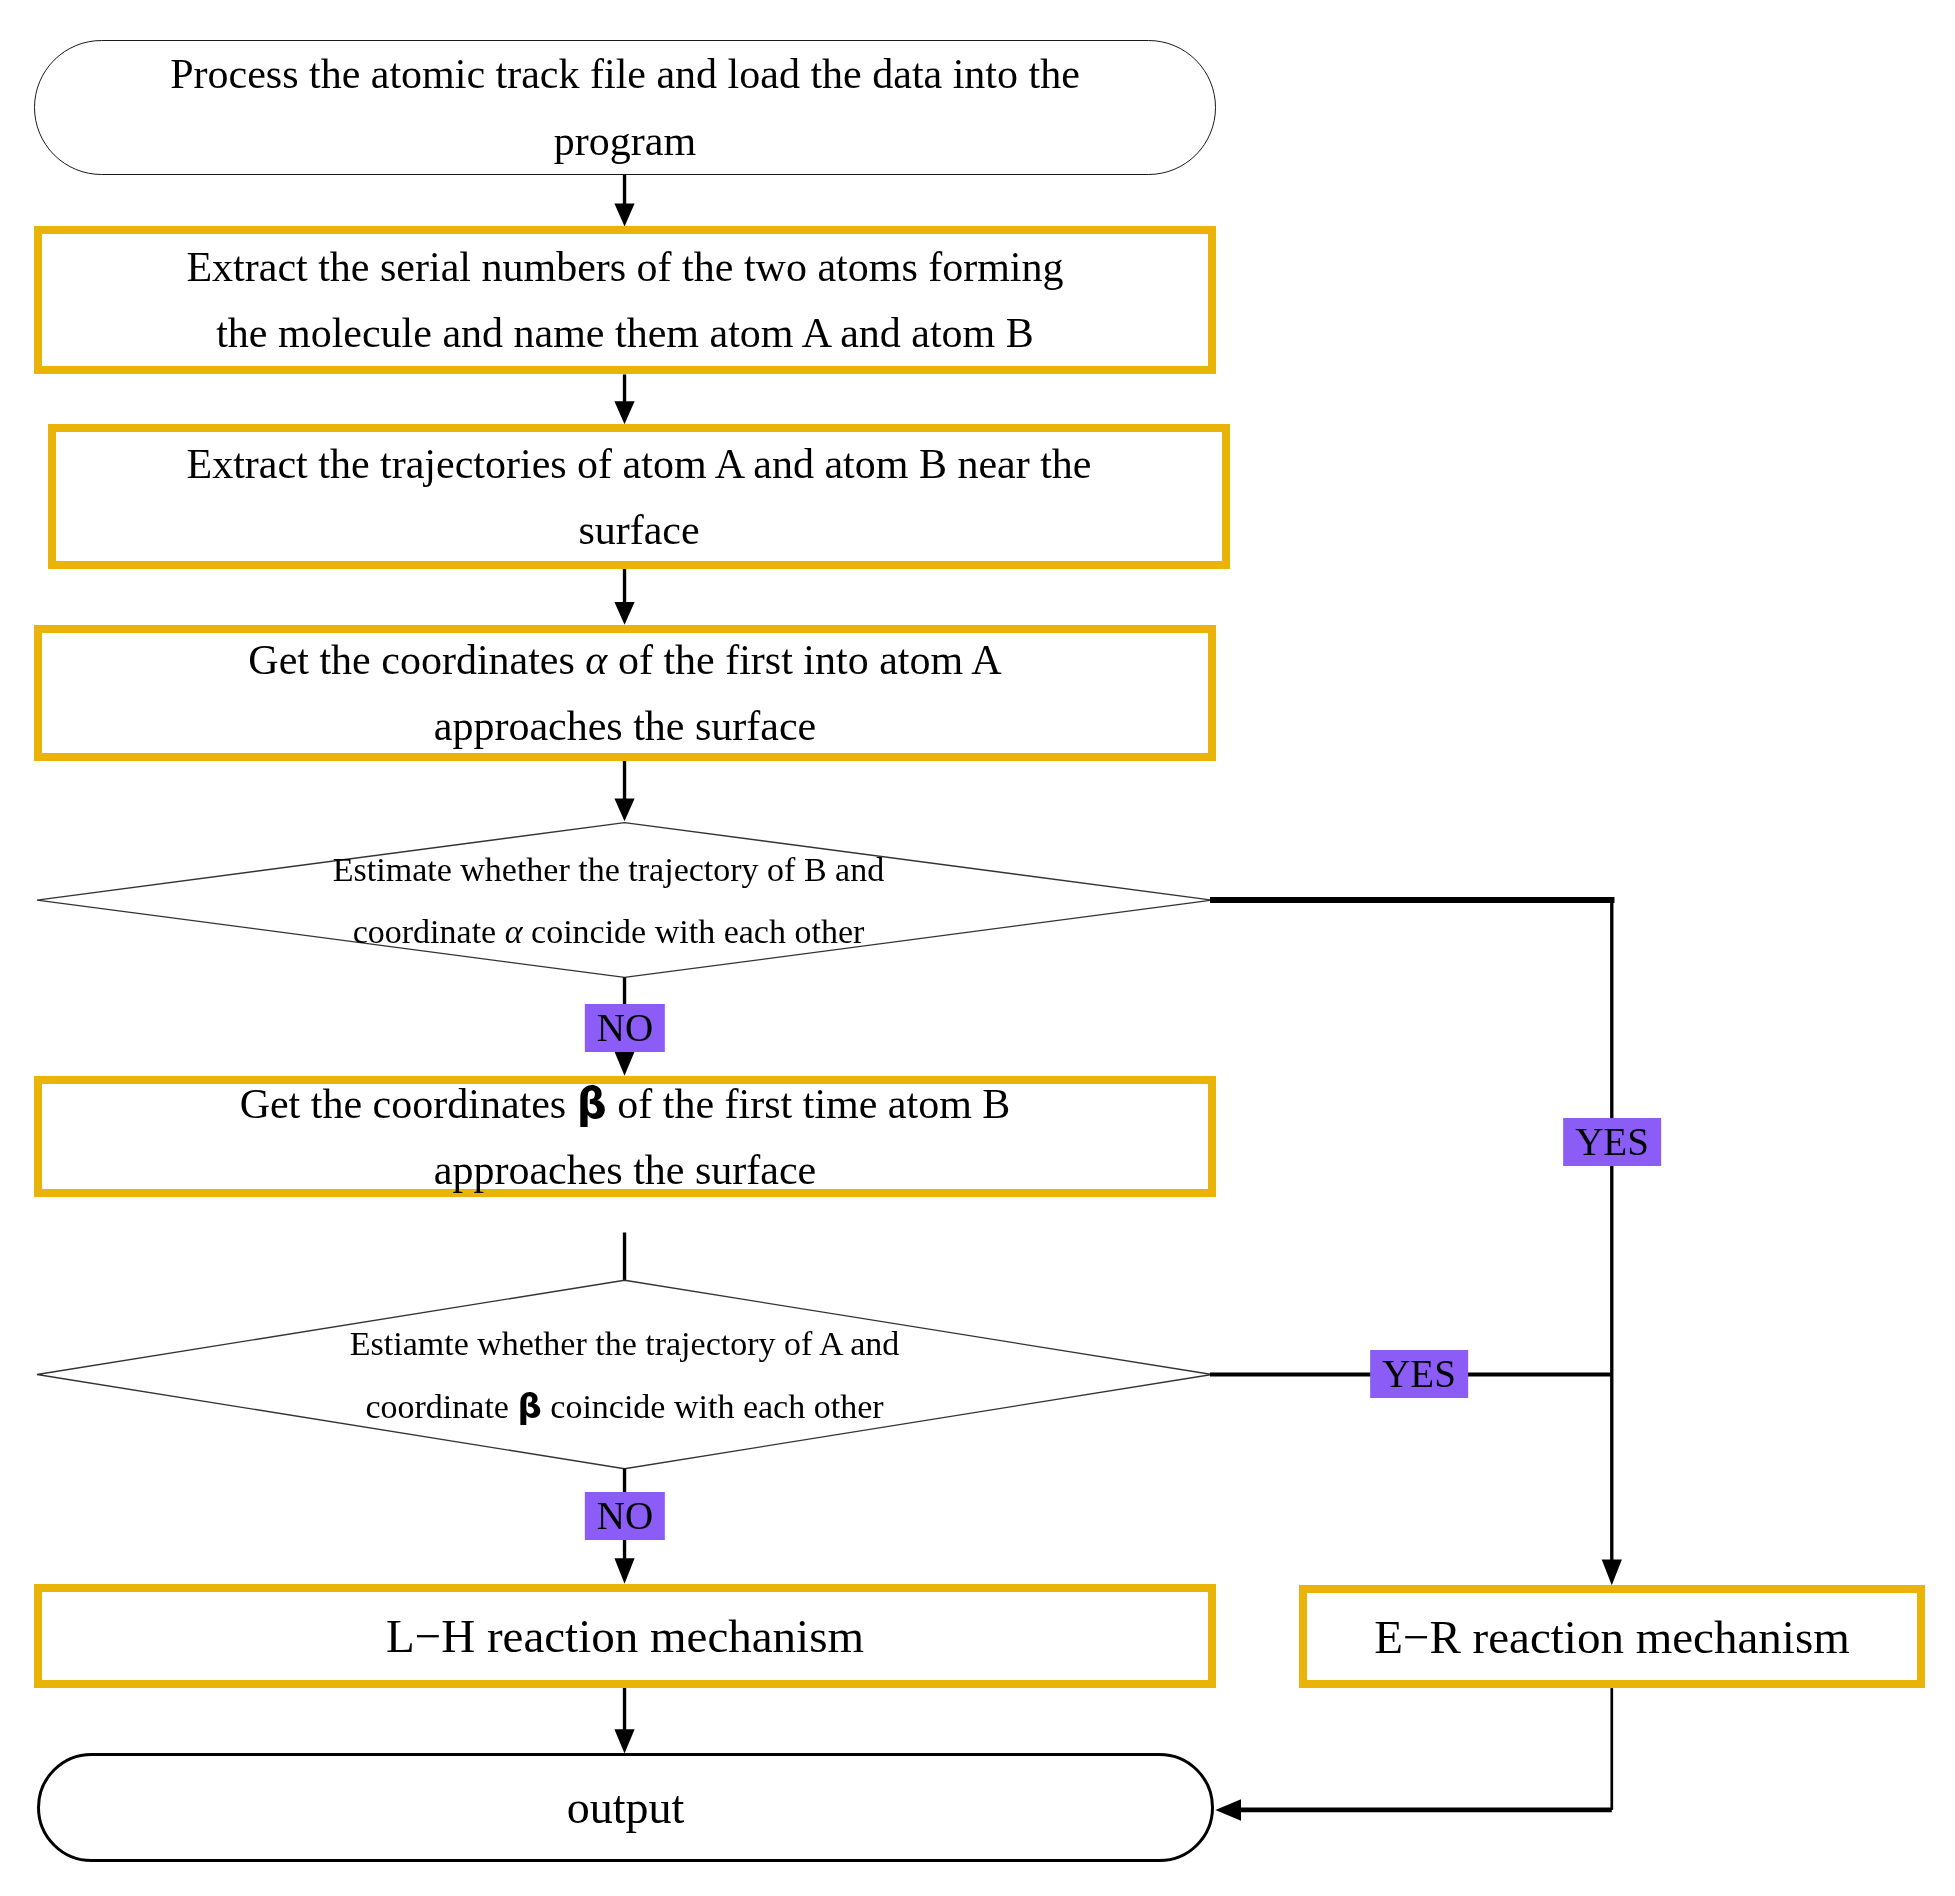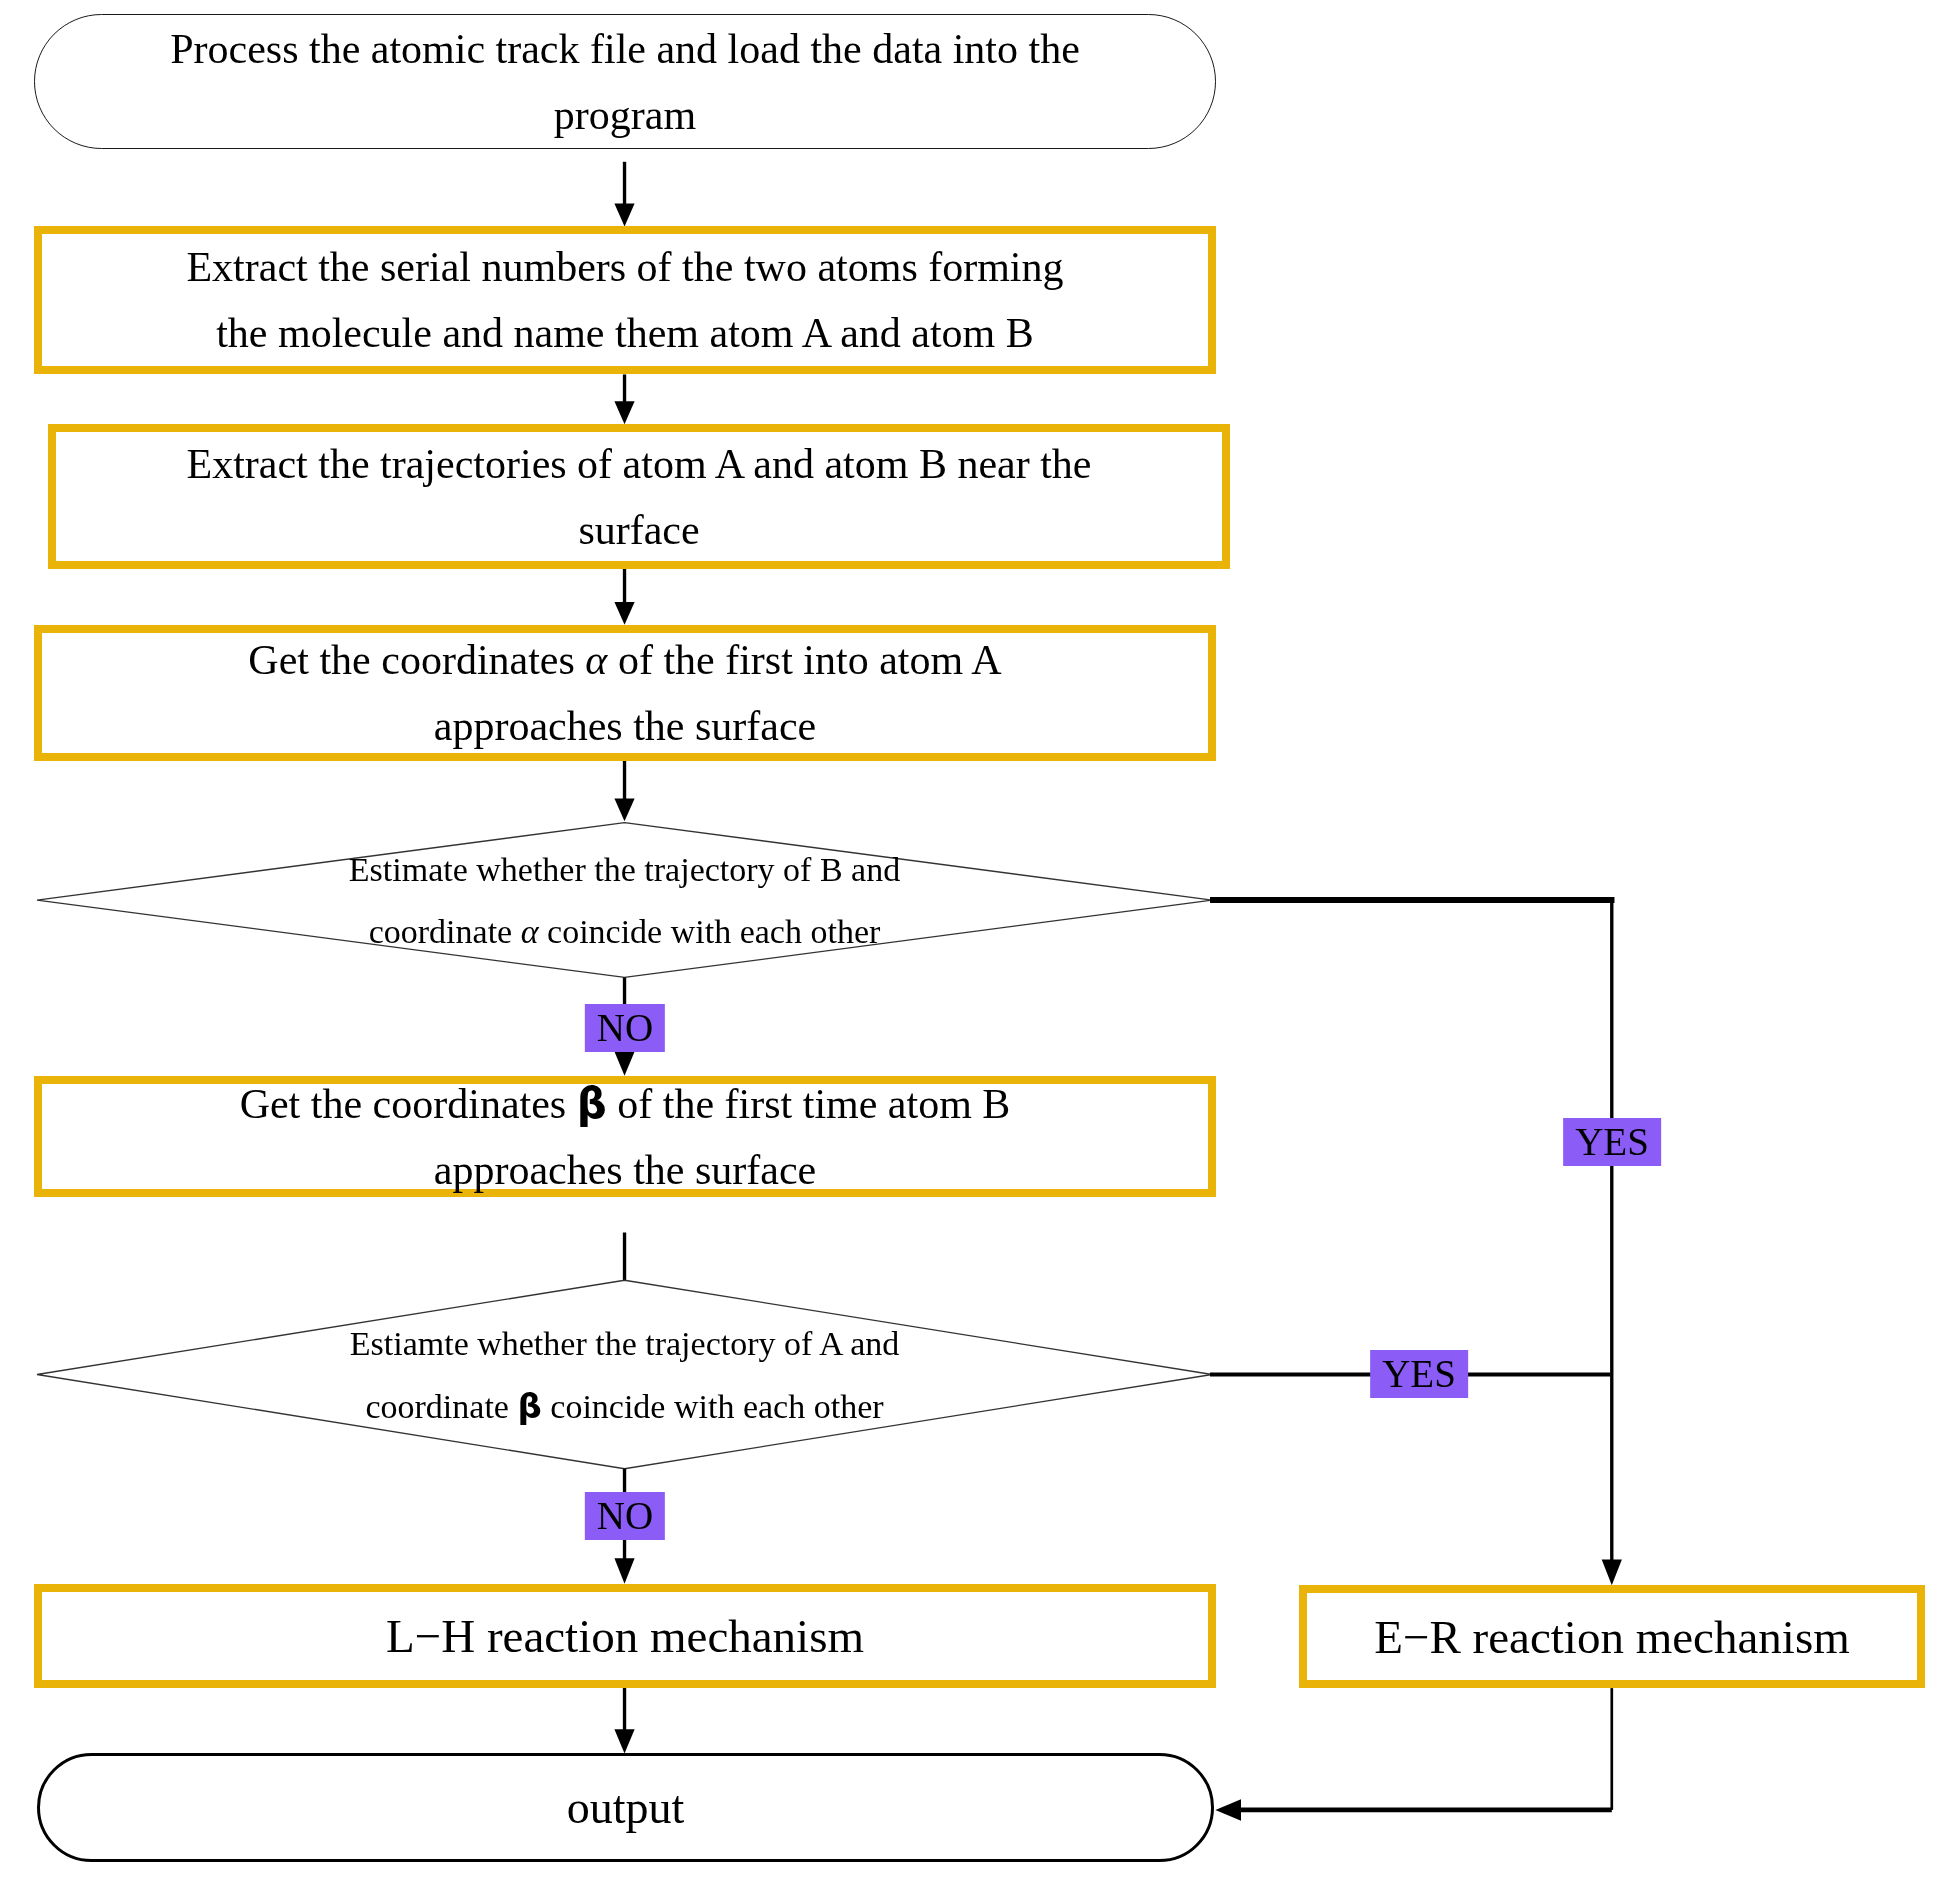--- a/index.html
+++ b/index.html
@@ -112,41 +112,41 @@
     <line x1="2395" y1="1337" x2="2395" y2="2321" stroke="#000" stroke-width="5"></line>
     <polygon points="2380,2317 2410,2317 2395,2355" fill="#000"></polygon>
 
     <line x1="1798" y1="2042" x2="2393" y2="2042" stroke="#000" stroke-width="6"></line>
 
     <line x1="2395" y1="2508" x2="2395" y2="2689" stroke="#000" stroke-width="4"></line>
     <line x1="2395" y1="2689" x2="1842" y2="2689" stroke="#000" stroke-width="7"></line>
     <polygon points="1844,2673 1844,2705 1806,2689" fill="#000"></polygon>
   </svg>
 
-  <div class="node terminal" style="left:34px;top:14px;width:1182px;height:135px;border-width:1.3px;">
+  <div class="node terminal" style="left:34px;top:40px;width:1182px;height:135px;border-width:1.3px;justify-content:space-between;">
     <div class="nline">Process the atomic track file and load the data into the</div>
     <div class="nline">program</div>
   </div>
 
   <div class="node process" style="left:34px;top:226px;width:1182px;height:148px;">
     <div class="nline">Extract the serial numbers of the two atoms forming</div>
     <div class="nline">the molecule and name them atom A and atom B</div>
   </div>
 
   <div class="node process" style="left:48px;top:424px;width:1182px;height:145px;">
     <div class="nline">Extract the trajectories of atom A and atom B near the</div>
     <div class="nline">surface</div>
   </div>
 
   <div class="node process" style="left:34px;top:625px;width:1182px;height:136px;">
     <div class="nline"><span>Get the coordinates </span><span class="greek-alpha">α</span><span> of the first into atom A</span></div>
     <div class="nline">approaches the surface</div>
   </div>
 
-  <div class="dtext" style="left:168px;top:838px;width:913px;height:125px;">
+  <div class="dtext" style="left:152px;top:838px;width:913px;height:125px;">
     <div class="nline">Estimate whether the trajectory of B and</div>
     <div class="nline"><span>coordinate </span><span class="greek-alpha">α</span><span> coincide with each other</span></div>
   </div>
 
   <div class="node process" style="left:34px;top:1076px;width:1182px;height:121px;">
     <div class="nline"><span>Get the coordinates </span><span class="greek-beta">β</span><span> of the first time atom B</span></div>
     <div class="nline">approaches the surface</div>
   </div>
 
   <div class="dtext" style="left:168px;top:1313px;width:913px;height:125px;">

